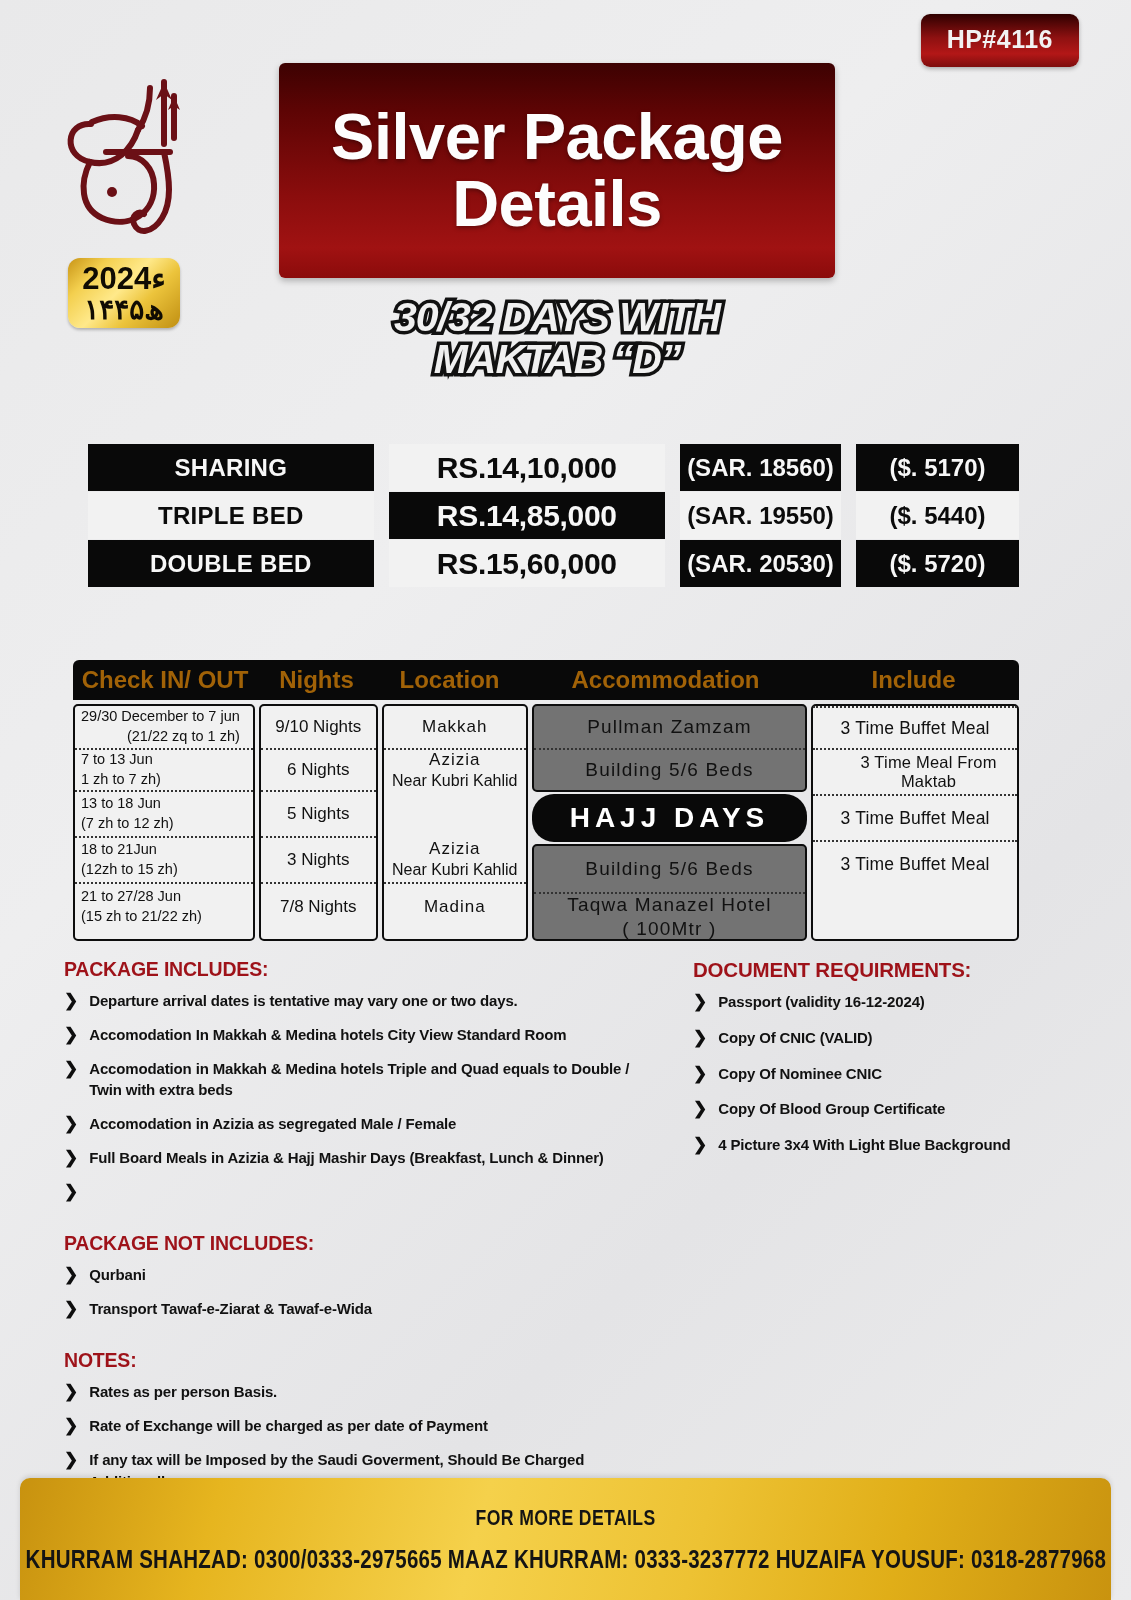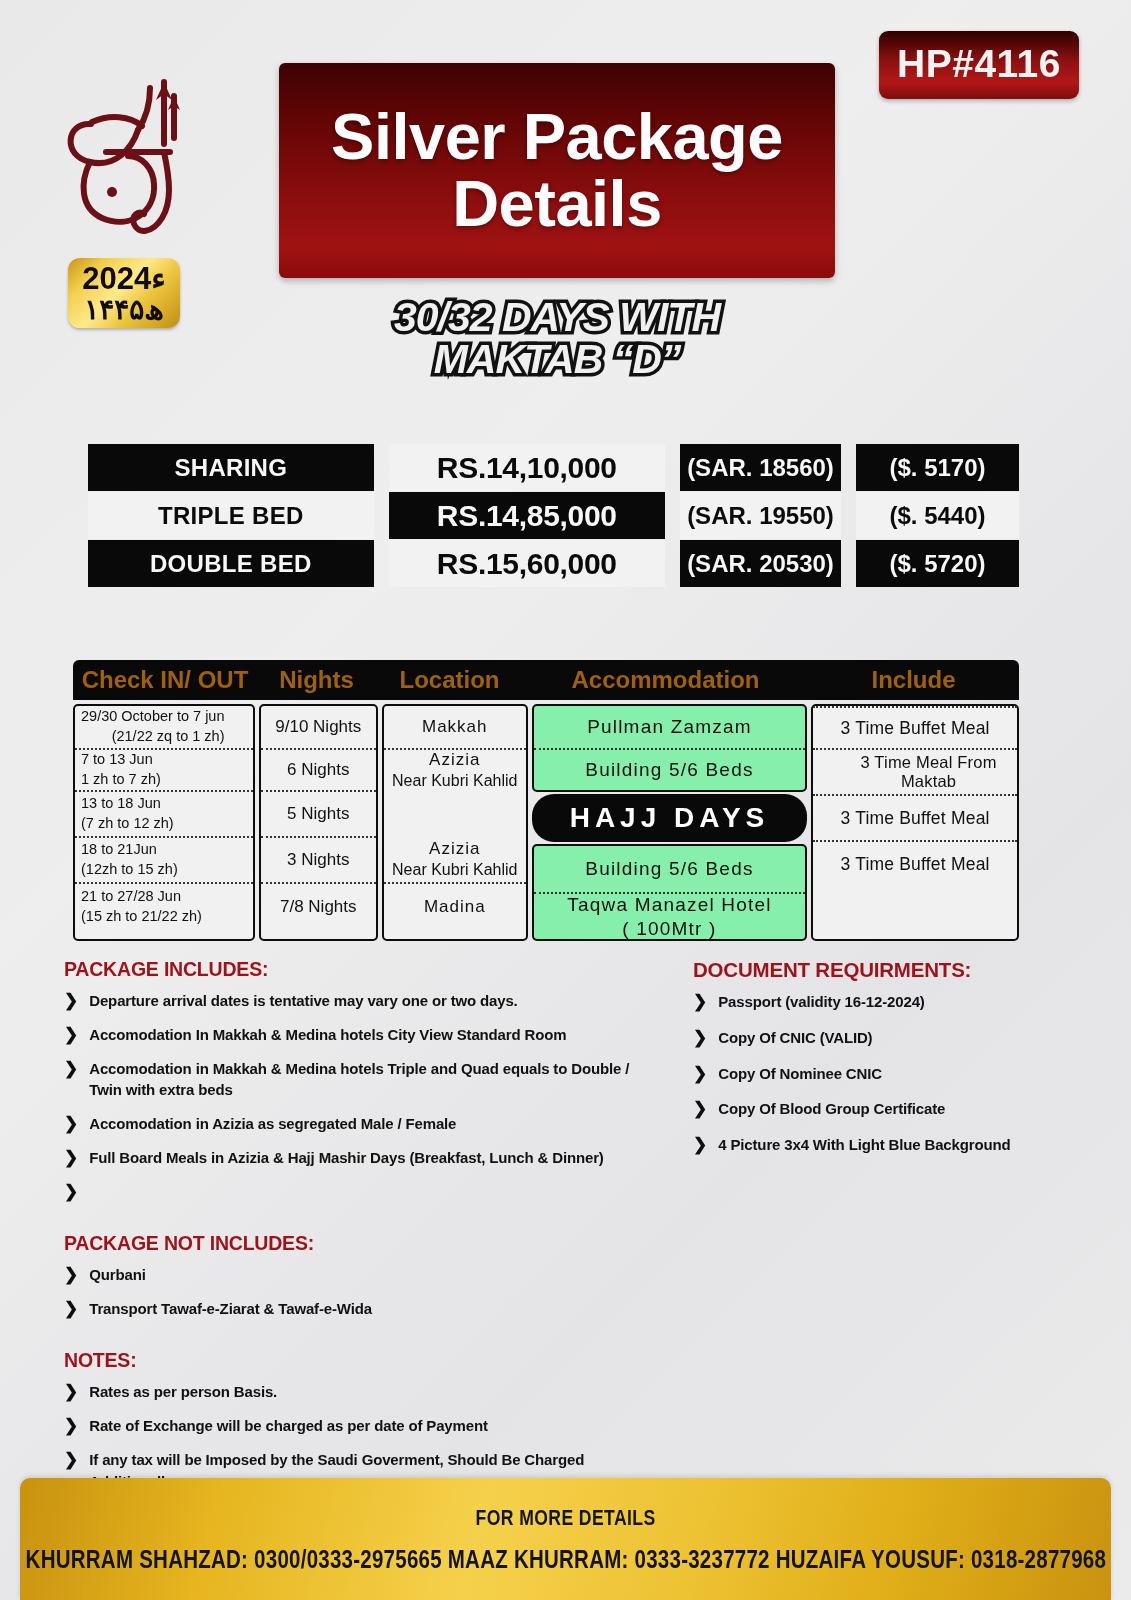--- a/index.html
+++ b/index.html
@@ -6,24 +6,24 @@
   body{
     width:1131px;height:1600px;
     font-family:"Liberation Sans", sans-serif;
     background:linear-gradient(135deg,#e9e9ea 0%,#eeeeef 35%,#e4e4e6 70%,#ebebec 100%);
     overflow:hidden;position:relative;
   }
   .page{position:relative;width:1131px;height:1600px;}
 
   
   .hp-badge{
-    position:absolute;top:31px;right:52px;
+    position:absolute;top:14px;right:52px;
     background:linear-gradient(180deg,#2f0000 0%,#8e1111 45%,#b31717 75%,#7d0d0d 100%);
     color:#f2f2f2;border-radius:9px;
-    padding:11px 18px 13px;font-size:39px;font-weight:bold;letter-spacing:.5px;
+    padding:11px 26px 13px;font-size:25px;font-weight:bold;letter-spacing:.5px;
     box-shadow:0 2px 4px rgba(0,0,0,.28);
   }
 
   .logo{position:absolute;left:46px;top:52px;width:170px;height:200px;}
   .logo svg{display:block;}
 
   .year-badge{
     position:absolute;left:68px;top:258px;width:112px;height:70px;
     border-radius:12px;
     background:linear-gradient(135deg,#c89416 0%,#f3cf4e 22%,#ffe98a 46%,#ecc43c 66%,#c08f12 100%);
@@ -107,21 +107,21 @@
   .acc{font-size:19px;letter-spacing:1.2px;line-height:1.25;}
   .inc{font-size:17.5px;letter-spacing:.2px;}
   .inc.small{font-size:16.5px;padding-left:27px;}
 
   .hajj-band{
     height:48px;background:#090909;color:#fff;border-radius:22px;
     display:flex;align-items:center;justify-content:center;
     font-size:28px;font-weight:bold;letter-spacing:5px;margin:2px 0;
   }
   .c4wrap{width:285px;margin-left:4px;display:flex;flex-direction:column;}
-  .c4box{border:2px solid #0d0d0d;border-radius:5px;background:#86efac;}
+  .c4box{border:2px solid #0d0d0d;border-radius:5px;background:#737373;}
 
   
   .lists{position:absolute;left:0;top:958px;width:1131px;}
   .col-left{position:absolute;left:64px;top:0;width:600px;}
   .col-right{position:absolute;left:693px;top:0;width:400px;}
   .sec-title{color:#9e1219;font-size:19.5px;font-weight:bold;margin:0 0 9px;
     letter-spacing:-.2px;}
   .sec-title.docs{font-size:20.5px;}
   .bullet{display:flex;align-items:flex-start;margin-bottom:12px;}
   .bullet .chev{color:#0e0e0e;font-size:17px;font-weight:bold;line-height:1.25;
@@ -210,21 +210,21 @@
       <div class="ih-2">Nights</div>
       <div class="ih-3">Location</div>
       <div class="ih-4">Accommodation</div>
       <div class="ih-5">Include</div>
     </div>
 
     <div class="itin-body">
 
       <div class="col c1 boxed">
         <div class="cellrow h1r">
-          <span class="dates"><span>29/30 October to 7 jun</span><span class="d2">(21/22 zq to 1 zh)</span></span>
+          <span class="dates"><span>29/30 December to 7 jun</span><span class="d2">(21/22 zq to 1 zh)</span></span>
         </div>
         <div class="cellrow h2r dotted">
           <span class="dates"><span>7 to 13 Jun</span><span class="d2">1 zh to 7 zh)</span></span>
         </div>
         <div class="cellrow h3r dotted">
           <span class="dates"><span>13 to 18 Jun</span><span class="d2">(7 zh to 12 zh)</span></span>
         </div>
         <div class="cellrow h4r dotted">
           <span class="dates"><span>18 to 21Jun</span><span class="d2">(12zh to 15 zh)</span></span>
         </div>

